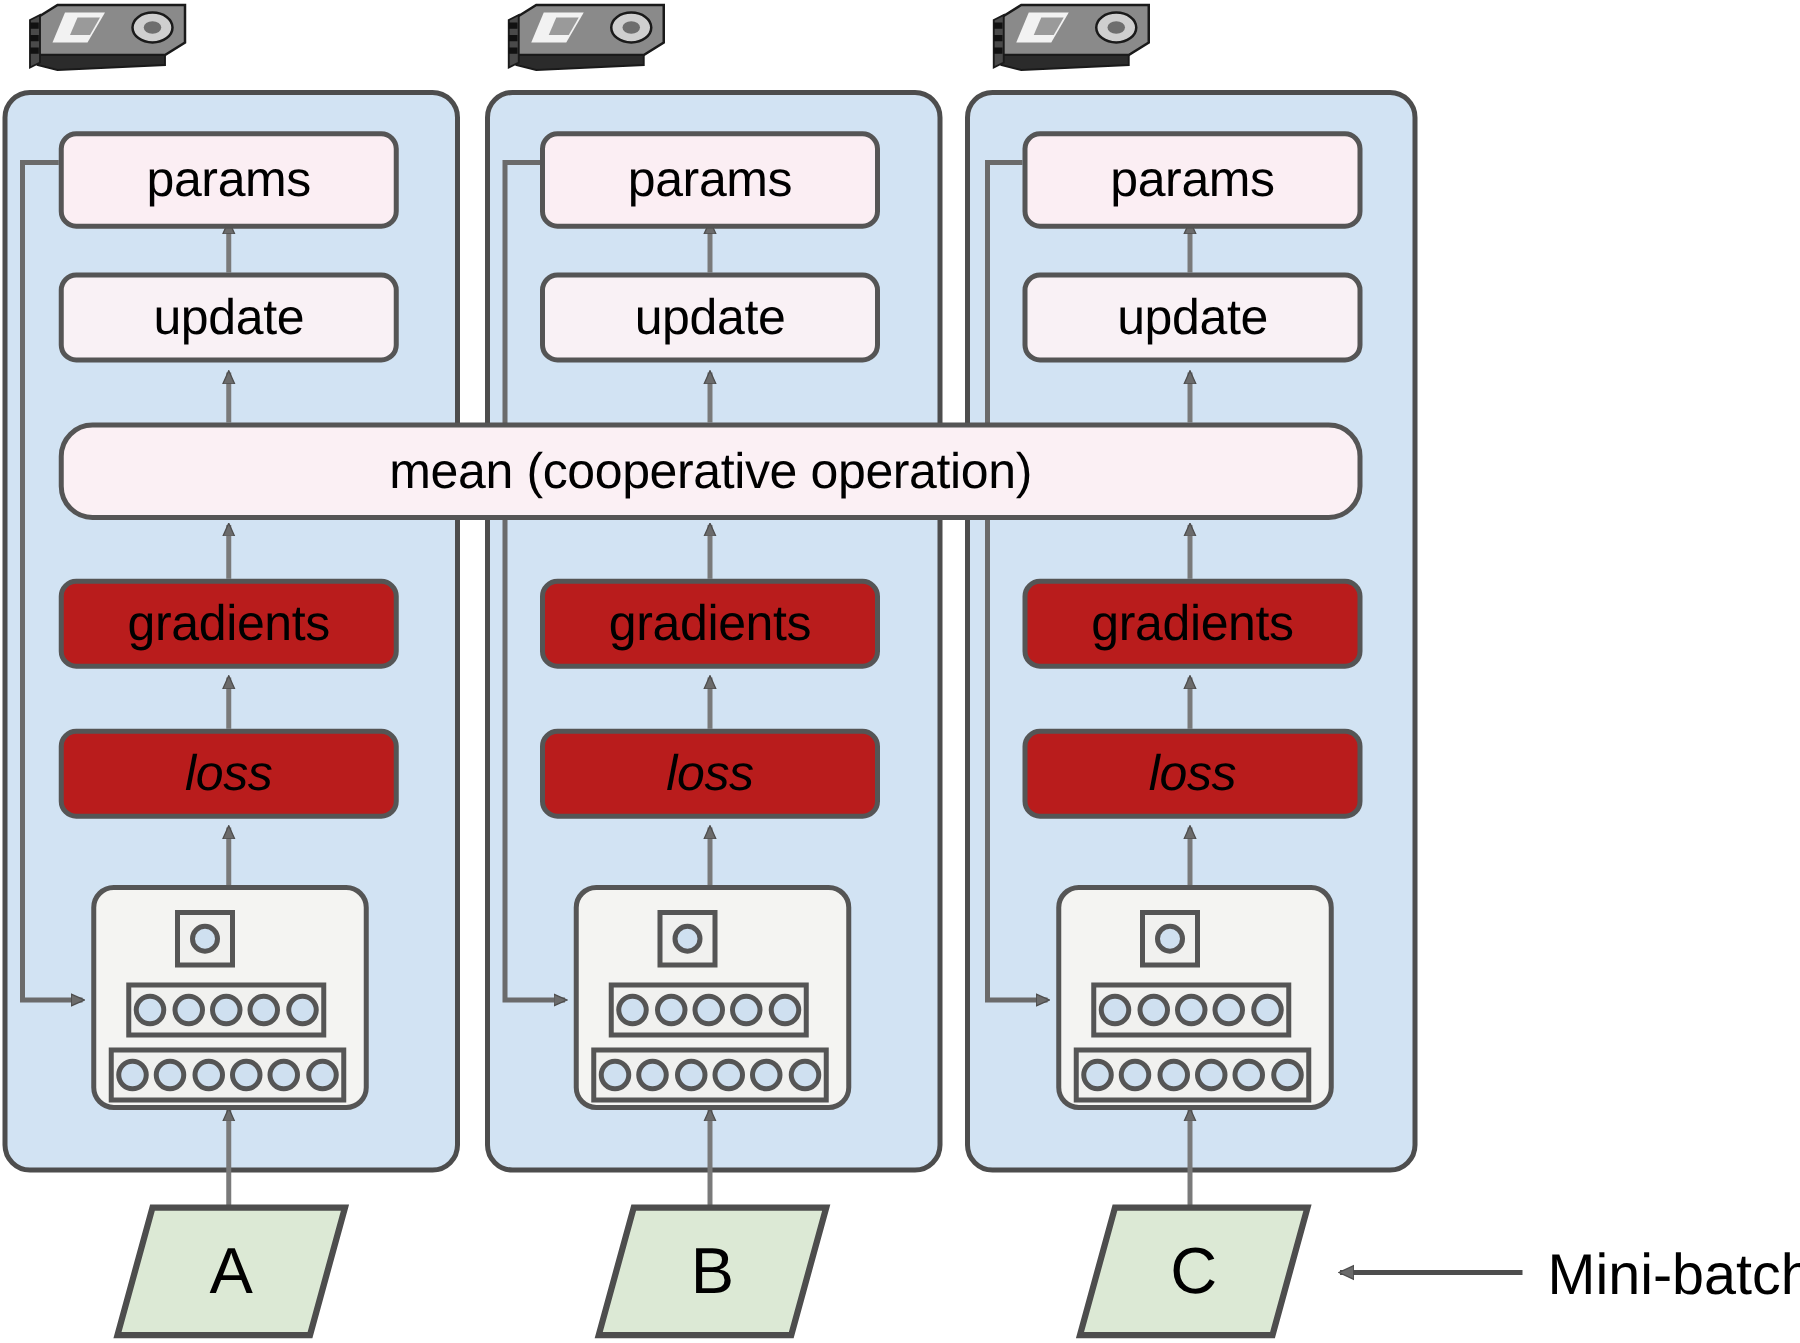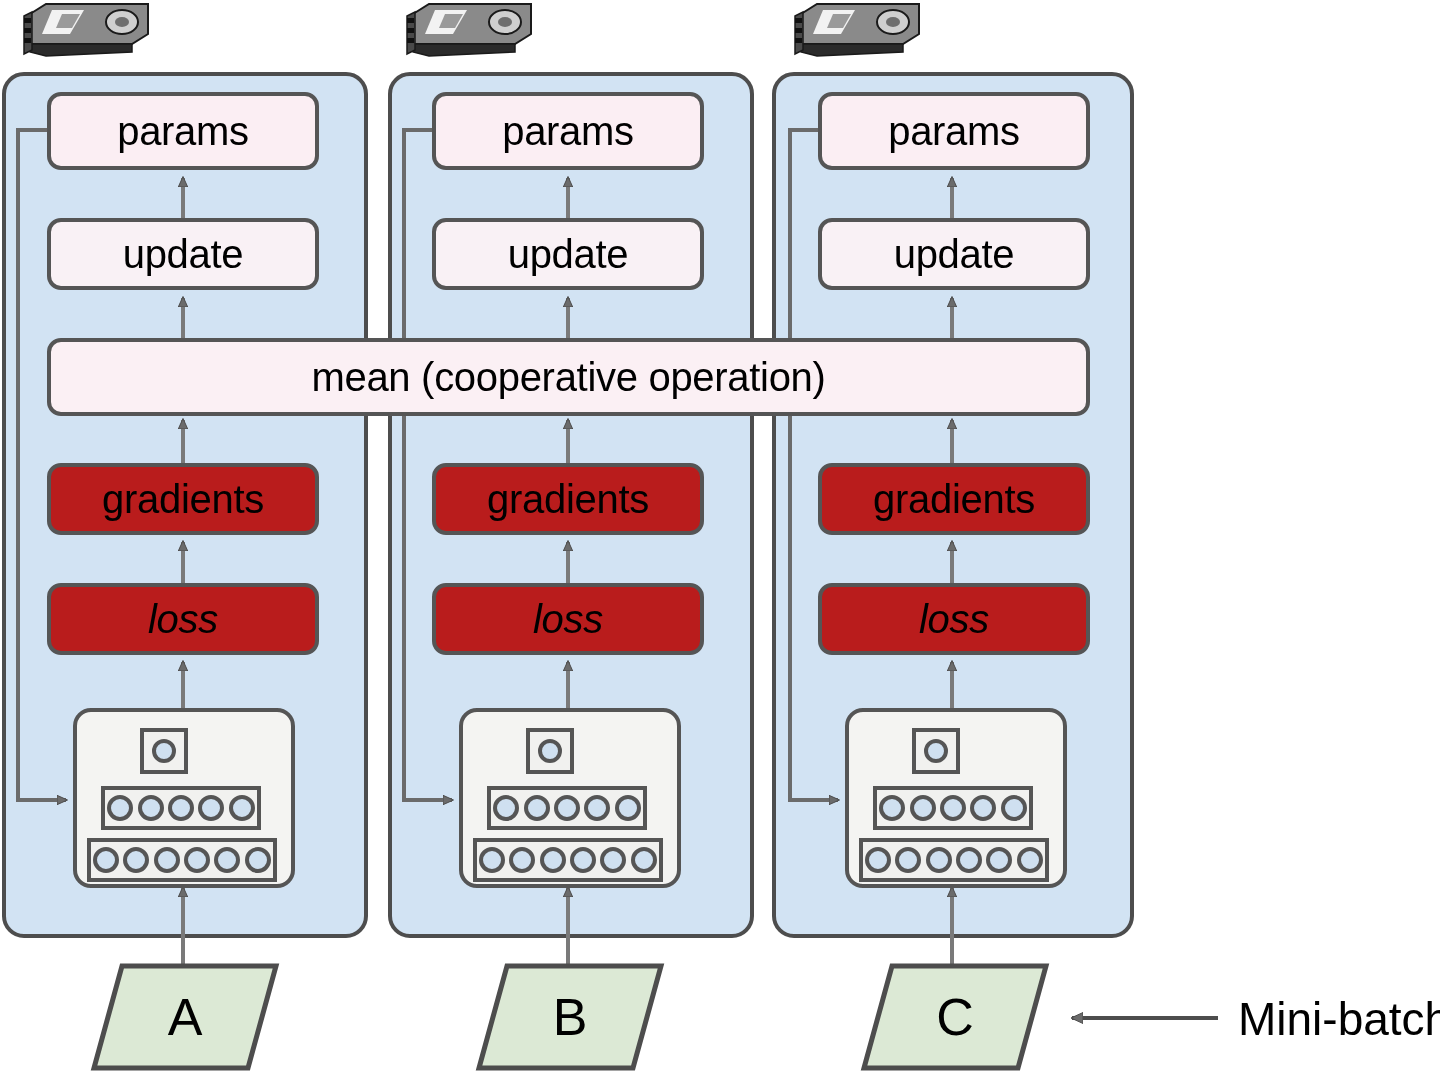--- a/index.html
+++ b/index.html
@@ -29,21 +29,21 @@
     border: 4px solid #555555;
     border-radius: 14px;
     display: flex;
     align-items: center;
     justify-content: center;
     color: #000000;
     font-size: 40px;
     letter-spacing: -0.3px;
     white-space: nowrap;
   }
-  .box-params   { background: #fbeef3; }
+  .box-params   { background: #fbeef3; margin-top: 13px; }
   .box-update   { background: #f9f1f5; }
   .box-mean     { background: #fbf0f4; }
   .box-gradients{ background: #b91c1c; }
   .box-loss     { background: #b91c1c; font-style: italic; }
 
   
   .net-box {
     position: absolute;
     background: #f4f4f2;
     border: 4px solid #555555;
@@ -280,21 +280,21 @@
     <div class="layer-box layer-row" style="left:10px; top:126px; width:190px; height:44px;">
       <span class="neuron"></span>
       <span class="neuron"></span>
       <span class="neuron"></span>
       <span class="neuron"></span>
       <span class="neuron"></span>
       <span class="neuron"></span>
     </div>
   </div>
 
-  <div class="node-box box-mean" style="left:47px; top:338px; width:1043px; height:78px;">
+  <div class="node-box box-mean" style="left:47px; top:338px; width:1043px; height:78px;border-radius:27px;">
     <span>mean (cooperative operation)</span>
   </div>
 
   <div class="batch" style="left:90px; top:962px; width:190px; height:110px;">
     <svg width="190" height="110" viewBox="0 0 190 110">
       <polygon points="32,4 186,4 158,106 4,106" fill="#dce9d5" stroke="#4d4d4d" stroke-width="5"></polygon>
     </svg>
     <div class="batch-label">A</div>
   </div>
   <div class="batch" style="left:475px; top:962px; width:190px; height:110px;">

